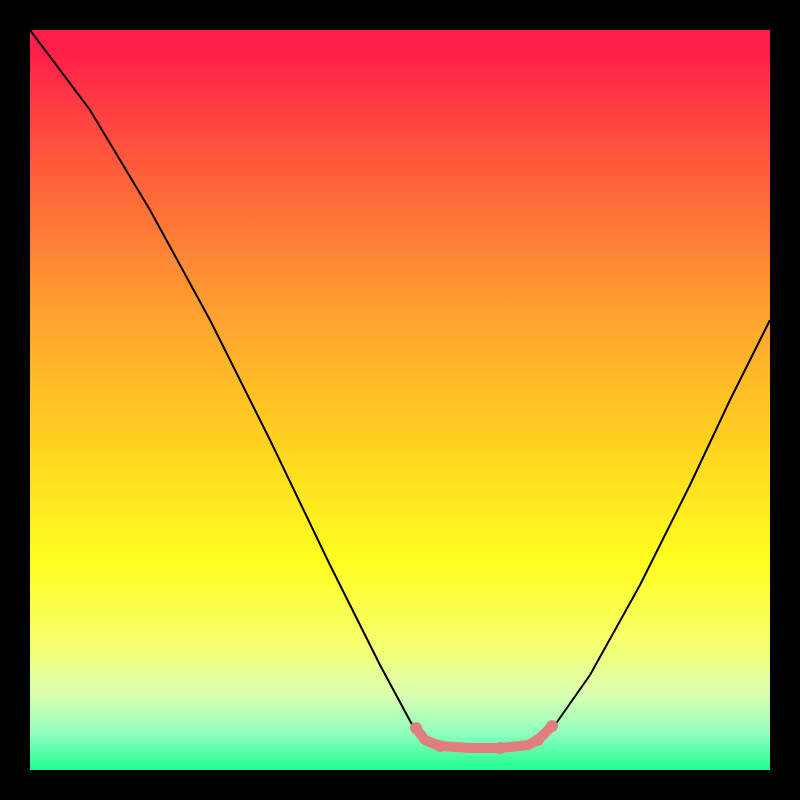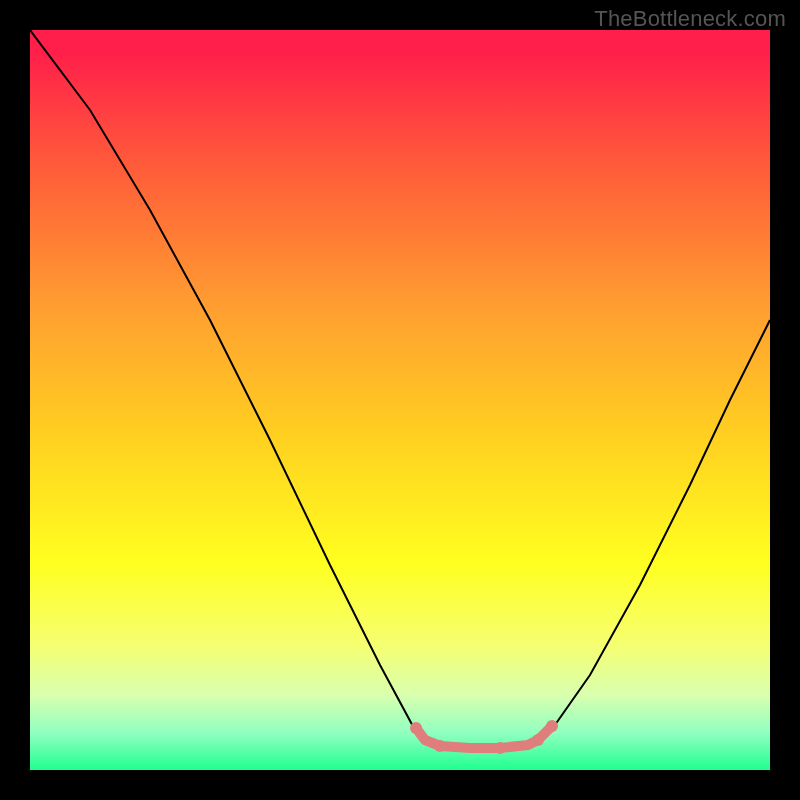--- a/index.html
+++ b/index.html
@@ -41,21 +41,20 @@
   svg.curve {
     position: absolute;
     inset: 0;
   }
 </style>
 </head>
 <body>
 
 <div class="frame">
 
-  <div class="watermark">TheBottleneck.com</div>
 
   <div class="plot">
 
     <svg class="gradient" viewBox="0 0 740 740" preserveAspectRatio="none">
       <defs>
         <linearGradient id="bg-grad" x1="0" y1="0" x2="0" y2="1">
             <stop offset="0.00%" stop-color="#ff1f4a"></stop>
             <stop offset="3.00%" stop-color="#ff1f4a"></stop>
             <stop offset="18.00%" stop-color="#ff5a3a"></stop>
             <stop offset="38.00%" stop-color="#ffa030"></stop>

